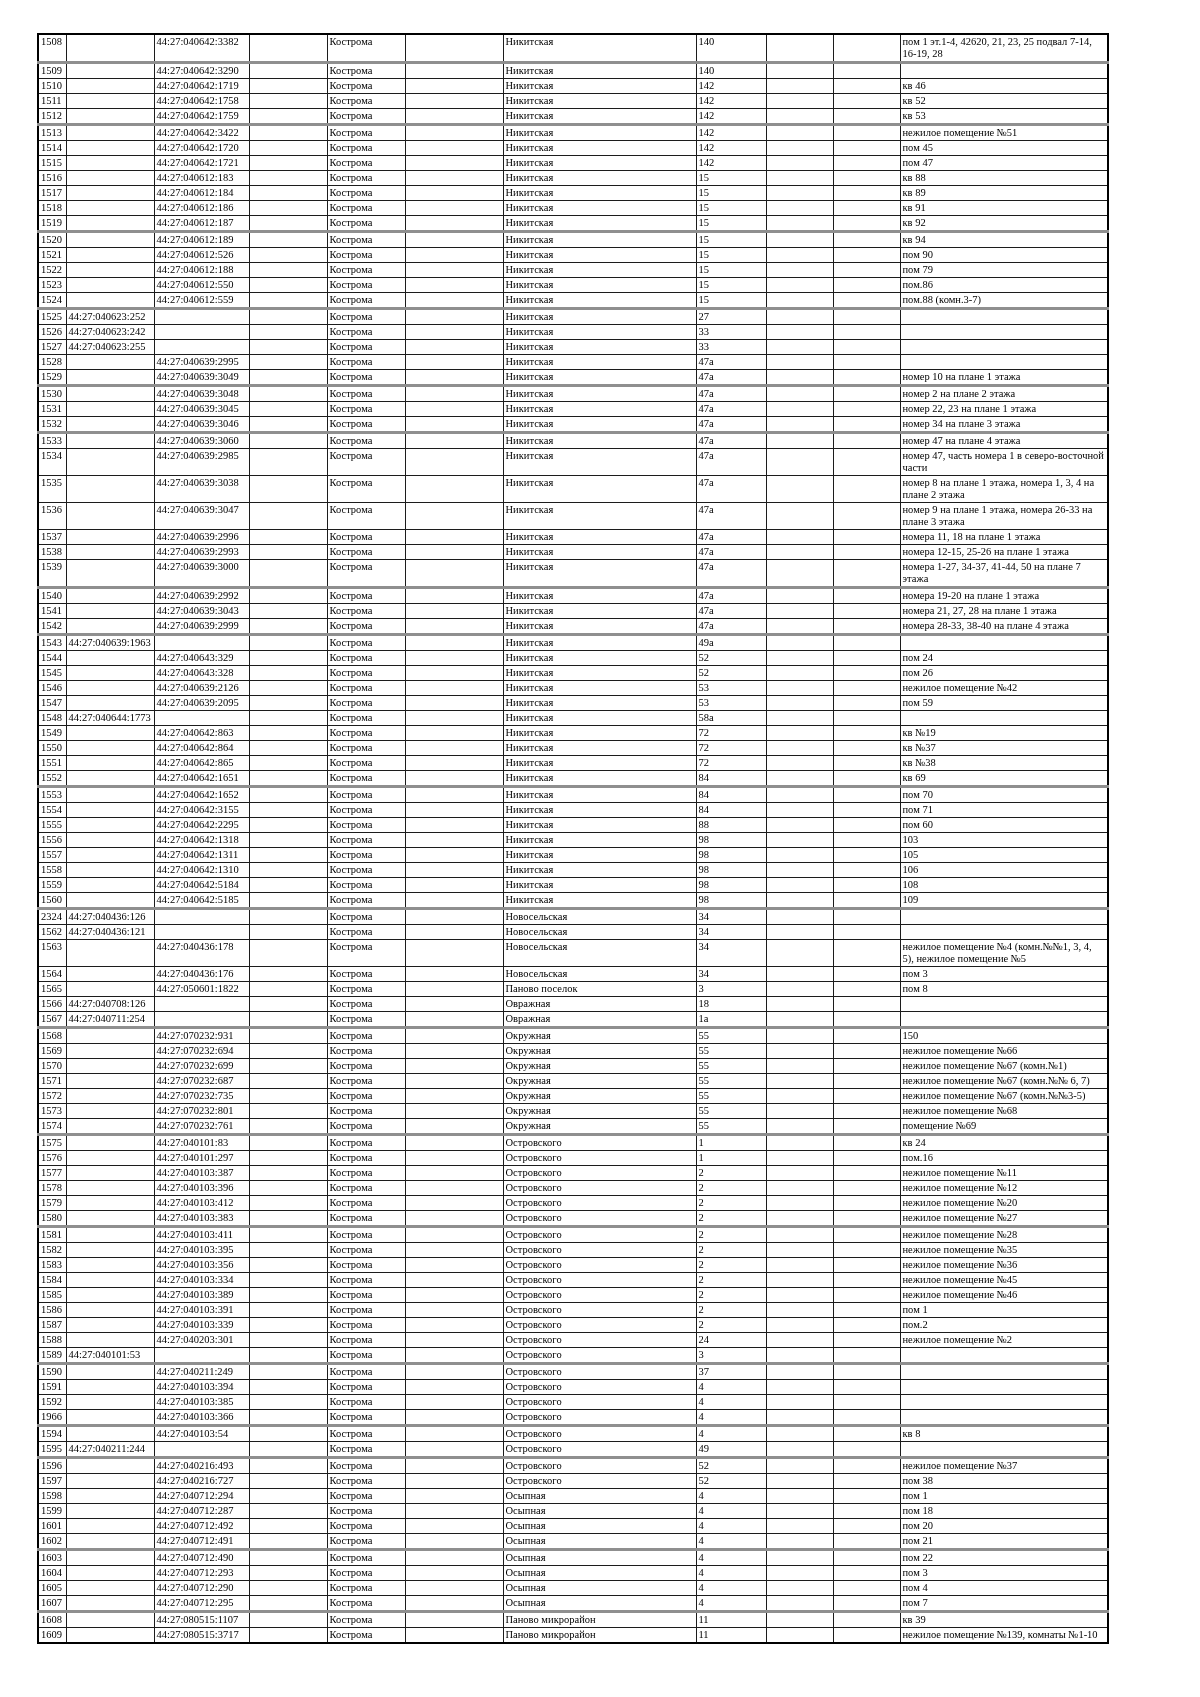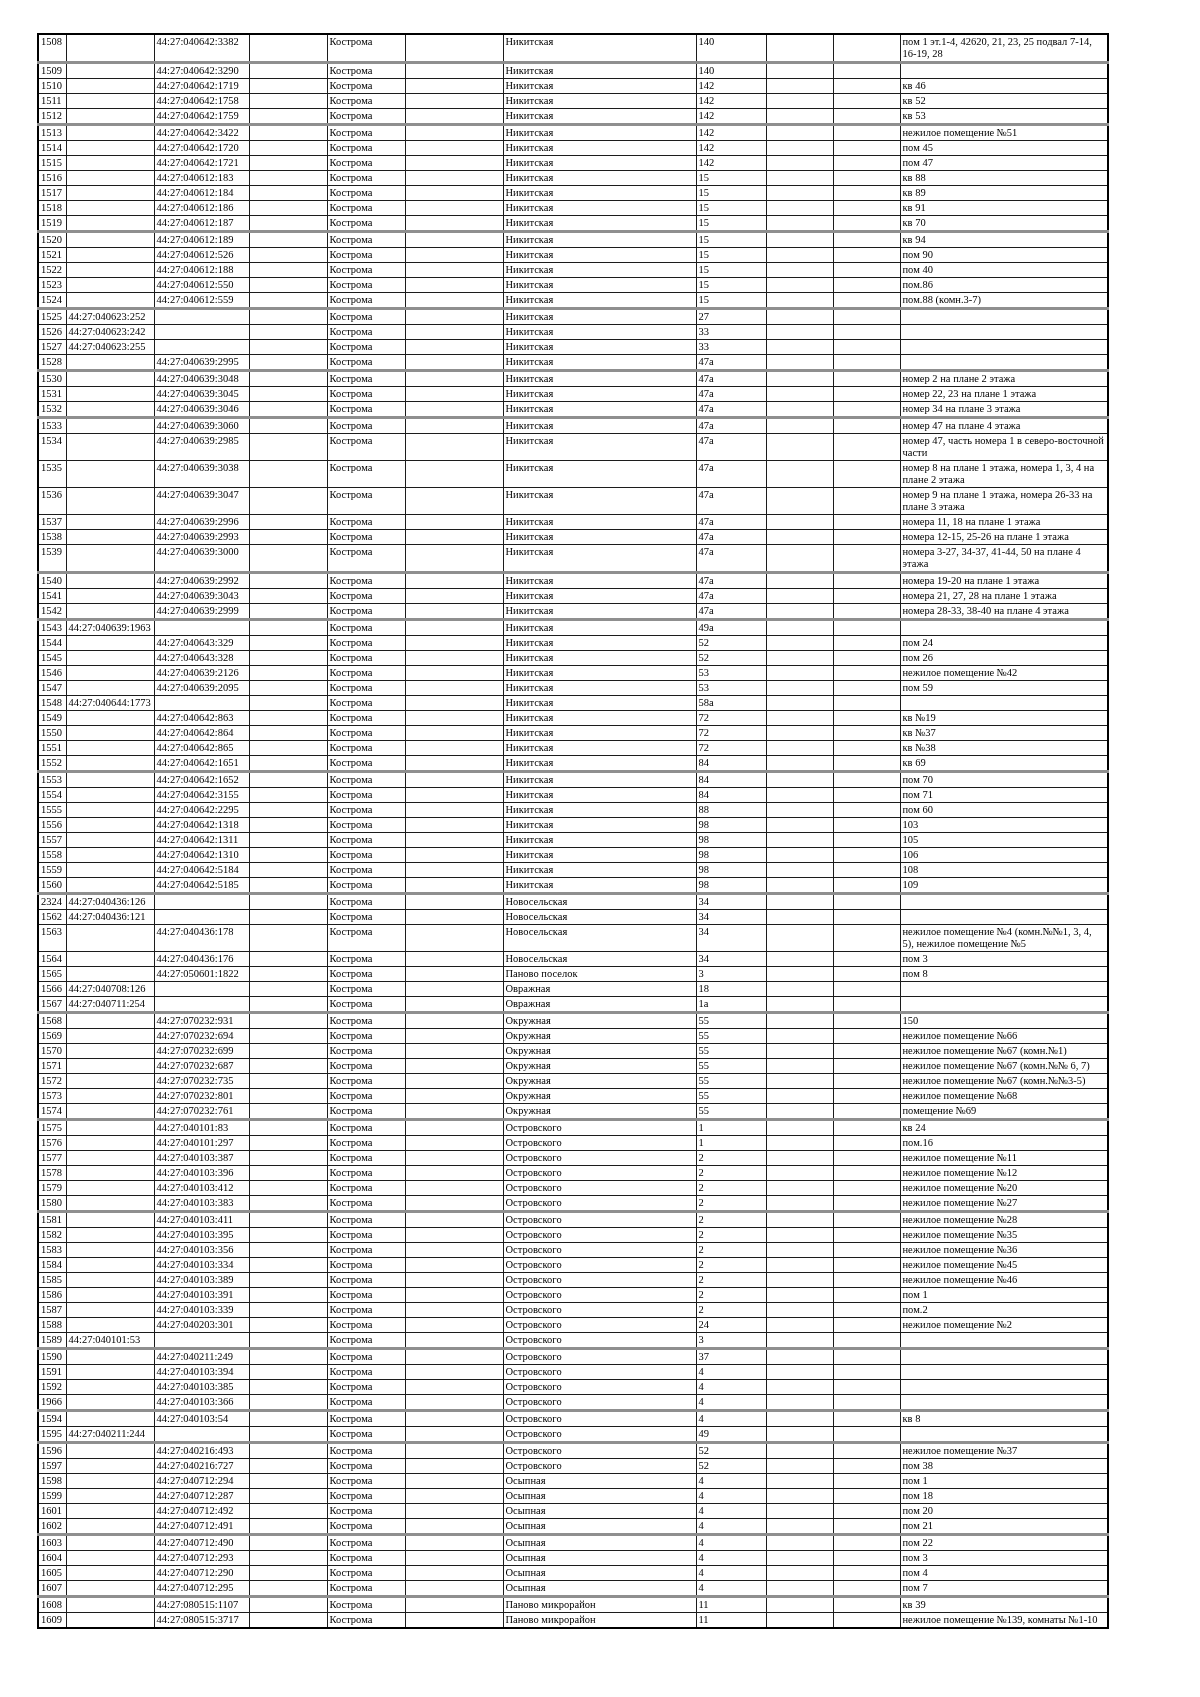--- a/index.html
+++ b/index.html
@@ -218,21 +218,21 @@
           <td>1519</td>
           <td></td>
           <td>44:27:040612:187</td>
           <td></td>
           <td>Кострома</td>
           <td></td>
           <td>Никитская</td>
           <td>15</td>
           <td></td>
           <td></td>
-          <td>кв 70</td>
+          <td>кв 92</td>
         </tr>
         <tr class="sep">
           <td>1520</td>
           <td></td>
           <td>44:27:040612:189</td>
           <td></td>
           <td>Кострома</td>
           <td></td>
           <td>Никитская</td>
           <td>15</td>
@@ -257,21 +257,21 @@
           <td>1522</td>
           <td></td>
           <td>44:27:040612:188</td>
           <td></td>
           <td>Кострома</td>
           <td></td>
           <td>Никитская</td>
           <td>15</td>
           <td></td>
           <td></td>
-          <td>пом 40</td>
+          <td>пом 79</td>
         </tr>
         <tr>
           <td>1523</td>
           <td></td>
           <td>44:27:040612:550</td>
           <td></td>
           <td>Кострома</td>
           <td></td>
           <td>Никитская</td>
           <td>15</td>
@@ -337,20 +337,33 @@
           <td>44:27:040639:2995</td>
           <td></td>
           <td>Кострома</td>
           <td></td>
           <td>Никитская</td>
           <td>47а</td>
           <td></td>
           <td></td>
           <td></td>
         </tr>
+        <tr>
+          <td>1529</td>
+          <td></td>
+          <td>44:27:040639:3049</td>
+          <td></td>
+          <td>Кострома</td>
+          <td></td>
+          <td>Никитская</td>
+          <td>47а</td>
+          <td></td>
+          <td></td>
+          <td>номер 10 на плане 1 этажа</td>
+        </tr>
         <tr class="sep">
           <td>1530</td>
           <td></td>
           <td>44:27:040639:3048</td>
           <td></td>
           <td>Кострома</td>
           <td></td>
           <td>Никитская</td>
           <td>47а</td>
           <td></td>
@@ -465,21 +478,21 @@
           <td>1539</td>
           <td></td>
           <td>44:27:040639:3000</td>
           <td></td>
           <td>Кострома</td>
           <td></td>
           <td>Никитская</td>
           <td>47а</td>
           <td></td>
           <td></td>
-          <td>номера 3-27, 34-37, 41-44, 50 на плане 4 этажа</td>
+          <td>номера 1-27, 34-37, 41-44, 50 на плане 7 этажа</td>
         </tr>
         <tr class="sep">
           <td>1540</td>
           <td></td>
           <td>44:27:040639:2992</td>
           <td></td>
           <td>Кострома</td>
           <td></td>
           <td>Никитская</td>
           <td>47а</td>

